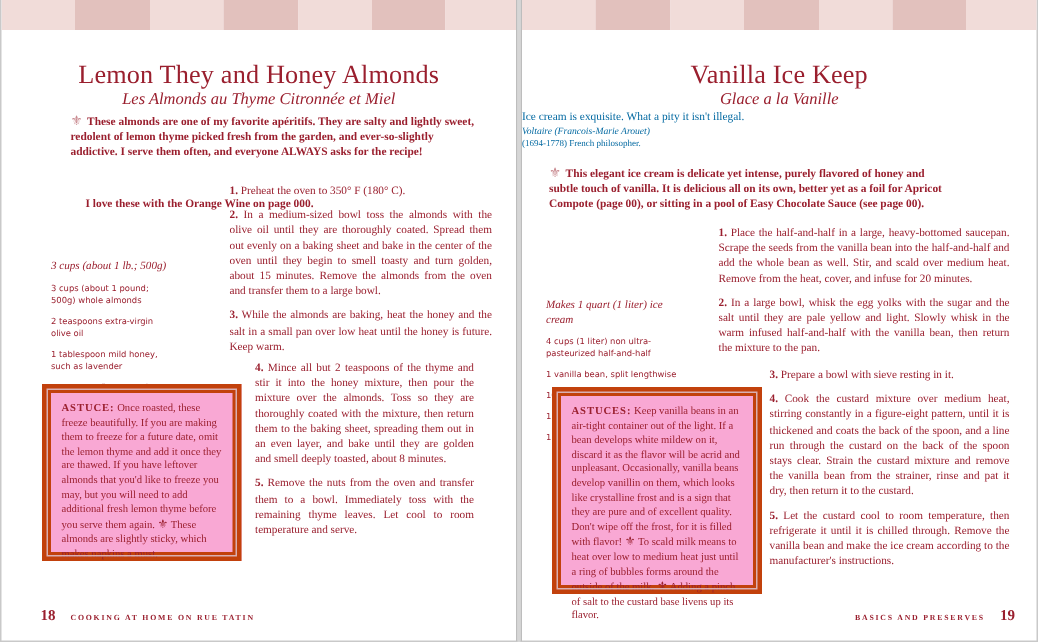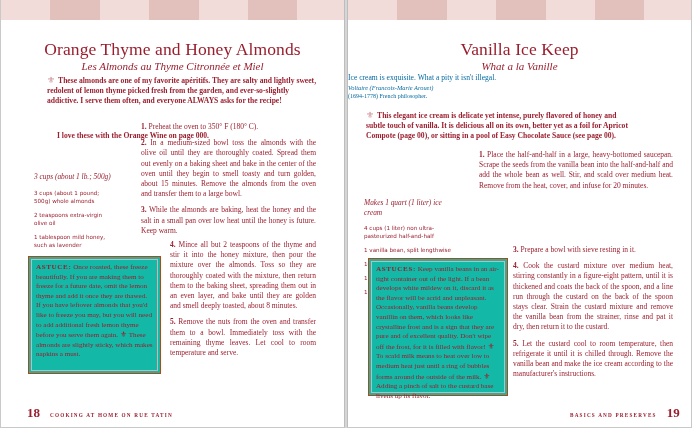--- a/index.html
+++ b/index.html
@@ -22,69 +22,69 @@
   .intro p + p { text-indent: 10px; margin-top: 24px; }
 
   .yield { font-style: italic; font-size: 7.4px; line-height: 9.5px; margin-bottom: 7px; margin-top: 48px; }
   .ing { position: absolute; font-family: "DejaVu Sans", sans-serif; font-size: 5.6px; line-height: 8px; color: #9a1f2e; }
   .ing li { list-style: none; margin-bottom: 6px; }
 
   .steps { position: absolute; font-size: 7.5px; line-height: 10.2px; color: #9a1f2e; text-align: justify; }
   .steps li { list-style: none; margin-bottom: 6px; }
   .steps .num { font-weight: bold; }
 
-  .astuce { position: absolute; background: #14b8a6; border: 1px solid #c2410c; outline: 1px solid #d9b0b2; outline-offset: -4px; padding: 6px 7px; font-size: 7.1px; line-height: 9.6px; color: #9a1f2e; }
+  .astuce { position: absolute; background: #f9a8d4; border: 6px solid #c2410c; outline: 1px solid #d9b0b2; outline-offset: -4px; padding: 6px 7px; font-size: 7.1px; line-height: 9.6px; color: #9a1f2e; }
   .astuce .head { font-weight: bold; letter-spacing: 0.6px; }
   .astuce .fl { font-size: 8px; }
 
   .quote { position: absolute; top: 86px; left: 0; width: 100%; color: #0369a1; }
   .quote .q { font-size: 7.6px; line-height: 10px; }
   .quote .a { font-size: 6.4px; font-style: italic; line-height: 9px; }
   .quote .d { font-size: 6px; line-height: 9px; }
 
   .footer { position: absolute; top: 405px; font-size: 5.2px; letter-spacing: 1.2px; font-weight: bold; color: #9a1f2e; }
-  .footer .pg { font-size: 13px; letter-spacing: 0; margin-right: 10px; }
+  .footer .pg { font-size: 10px; letter-spacing: 0; margin-right: 10px; }
   .footer.rt .pg { margin-right: 0; margin-left: 10px; }
 </style>
 </head>
 <body>
 
 <div class="spread">
 
   <div class="page left">
     <div class="band">
       <span class="l"></span>
         <span class="d"></span>
         <span class="l"></span>
         <span class="d"></span>
         <span class="l"></span>
         <span class="d"></span>
         <span class="l"></span>
     </div>
 
-    <div class="title">Orange Thyme and Honey Almonds</div>
+    <div class="title">Lemon They and Honey Almonds</div>
     <div class="subtitle">Les Almonds au Thyme Citronnée et Miel</div>
 
     <div class="intro" style="left:46px; top:75px; width:270px;">
       <p><span class="fleur">⚜</span><span>These almonds are one of my favorite apéritifs. They are salty and lightly sweet, redolent of lemon thyme picked fresh from the garden, and ever-so-slightly addictive. I serve them often, and everyone ALWAYS asks for the recipe!</span></p>
       <p>I love these with the Orange Wine on page 000.</p>
     </div>
 
     <div class="ing" style="left:33px; top:124px; width:78px;">
       <div class="yield" style="font-family:'Liberation Serif',serif;">3 cups (about 1 lb.; 500g)</div>
       <ul>
         <li>3 cups (about 1 pound; 500g) whole almonds</li>
         <li>2 teaspoons extra-virgin olive oil</li>
         <li>1 tablespoon mild honey, such as lavender</li>
         <li>1 teaspoon fine sea salt</li>
         <li>2 tablespoons fresh lemon thyme leaves</li>
       </ul>
     </div>
 
-    <ul class="steps" style="left:140px; top:122px; width:175px;">
+    <ul class="steps" style="left:152px; top:122px; width:175px;">
       <li><span class="num">1.</span> <span>Preheat the oven to 350° F (180° C).</span></li>
       <li><span class="num">2.</span> <span>In a medium-sized bowl toss the almonds with the olive oil until they are thoroughly coated. Spread them out evenly on a baking sheet and bake in the center of the oven until they begin to smell toasty and turn golden, about 15 minutes. Remove the almonds from the oven and transfer them to a large bowl.</span></li>
       <li><span class="num">3.</span> <span>While the almonds are baking, heat the honey and the salt in a small pan over low heat until the honey is future. Keep warm.</span></li>
     </ul>
 
     <ul class="steps" style="left:169px; top:240px; width:146px;">
       <li><span class="num">4.</span> <span>Mince all but 2 teaspoons of the thyme and stir it into the honey mixture, then pour the mixture over the almonds. Toss so they are thoroughly coated with the mixture, then return them to the baking sheet, spreading them out in an even layer, and bake until they are golden and smell deeply toasted, about 8 minutes.</span></li>
       <li><span class="num">5.</span> <span>Remove the nuts from the oven and transfer them to a bowl. Immediately toss with the remaining thyme leaves. Let cool to room temperature and serve.</span></li>
     </ul>
 
@@ -105,21 +105,21 @@
       <span class="l"></span>
         <span class="d"></span>
         <span class="l"></span>
         <span class="d"></span>
         <span class="l"></span>
         <span class="d"></span>
         <span class="l"></span>
     </div>
 
     <div class="title">Vanilla Ice Keep</div>
-    <div class="subtitle">What a la Vanille</div>
+    <div class="subtitle">Glace a la Vanille</div>
 
     <div class="quote" style="top:73px;">
       <div class="q">Ice cream is exquisite. What a pity it isn't illegal.</div>
       <div class="a">Voltaire (Francois-Marie Arouet)</div>
       <div class="d">(1694-1778) French philosopher.</div>
     </div>
 
     <div class="intro" style="left:18px; top:110px; width:262px;">
       <p><span class="fleur">⚜</span><span>This elegant ice cream is delicate yet intense, purely flavored of honey and subtle touch of vanilla. It is delicious all on its own, better yet as a foil for Apricot Compote (page 00), or sitting in a pool of Easy Chocolate Sauce (see page 00).</span></p>
     </div>
@@ -130,20 +130,21 @@
         <li>4 cups (1 liter) non ultra-pasteurized half-and-half</li>
         <li>1 vanilla bean, split lengthwise</li>
         <li>10 large egg yolks</li>
         <li>1 1/4 cup (250 g) vanilla sugar</li>
         <li>1 small pinch fine salt</li>
       </ul>
     </div>
 
     <ul class="steps" style="left:131px; top:150px; width:194px;">
       <li><span class="num">1.</span> <span>Place the half-and-half in a large, heavy-bottomed saucepan. Scrape the seeds from the vanilla bean into the half-and-half and add the whole bean as well. Stir, and scald over medium heat. Remove from the heat, cover, and infuse for 20 minutes.</span></li>
+      <li><span class="num">2.</span> <span>In a large bowl, whisk the egg yolks with the sugar and the salt until they are pale yellow and light. Slowly whisk in the warm infused half-and-half with the vanilla bean, then return the mixture to the pan.</span></li>
     </ul>
 
     <ul class="steps" style="left:165px; top:245px; width:160px;">
       <li><span class="num">3.</span> <span>Prepare a bowl with sieve resting in it.</span></li>
       <li><span class="num">4.</span> <span>Cook the custard mixture over medium heat, stirring constantly in a figure-eight pattern, until it is thickened and coats the back of the spoon, and a line run through the custard on the back of the spoon stays clear. Strain the custard mixture and remove the vanilla bean from the strainer, rinse and pat it dry, then return it to the custard.</span></li>
       <li><span class="num">5.</span> <span>Let the custard cool to room temperature, then refrigerate it until it is chilled through. Remove the vanilla bean and make the ice cream according to the manufacturer's instructions.</span></li>
     </ul>
 
     <div class="astuce" style="left:20px; top:258px; width:140px; height:138px;">
       <span class="head">ASTUCES:</span>

